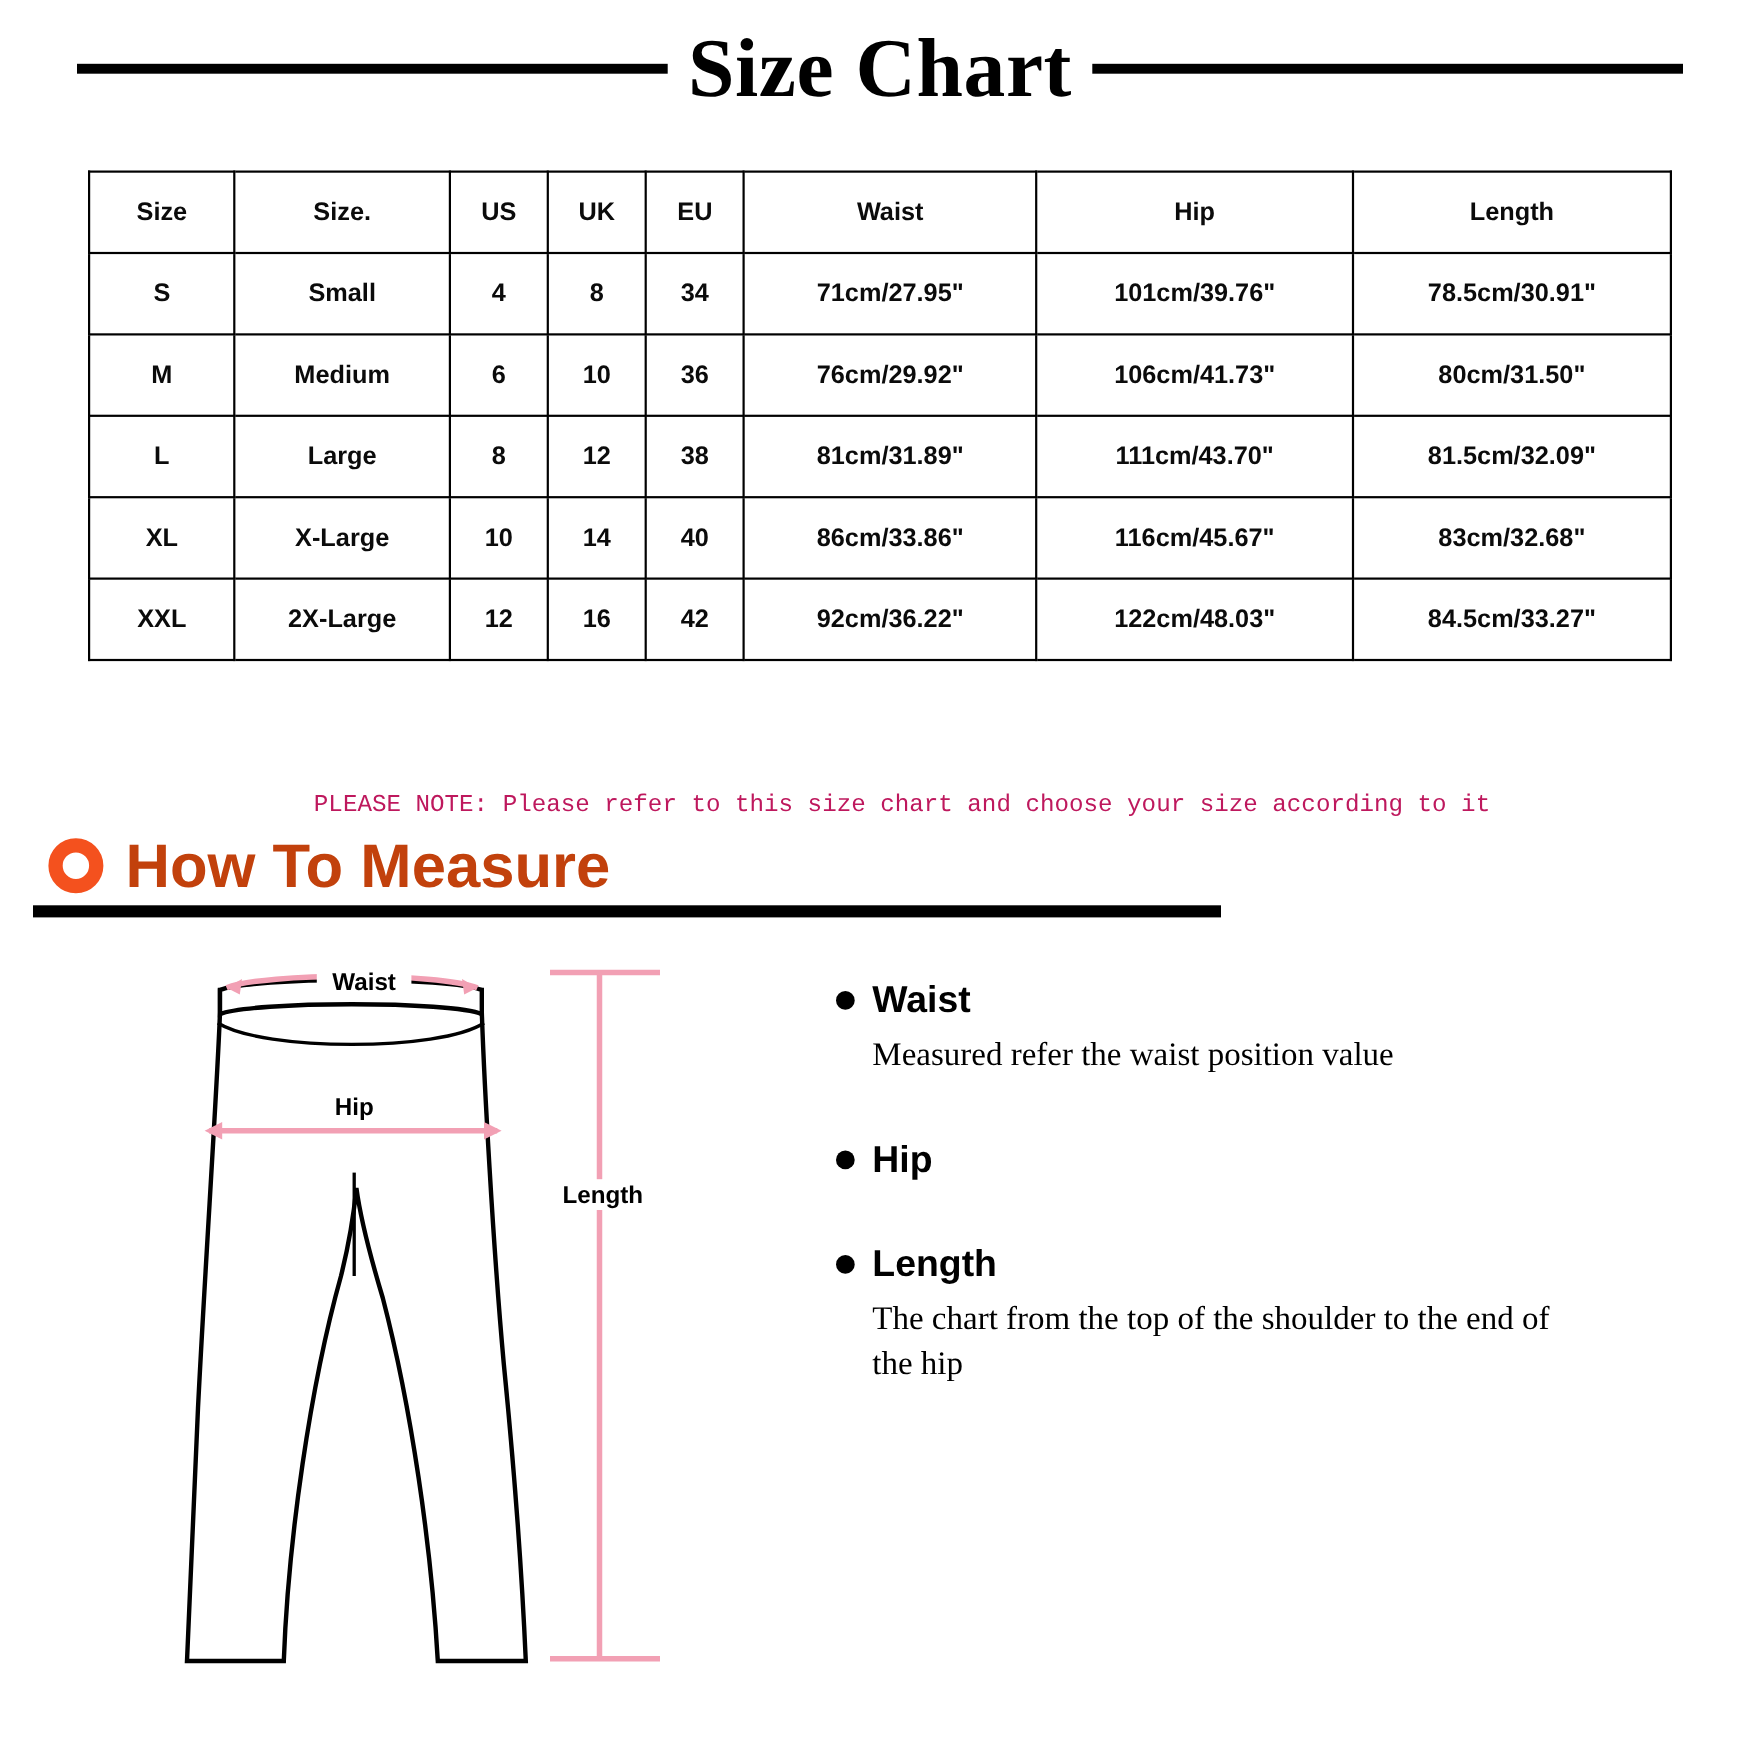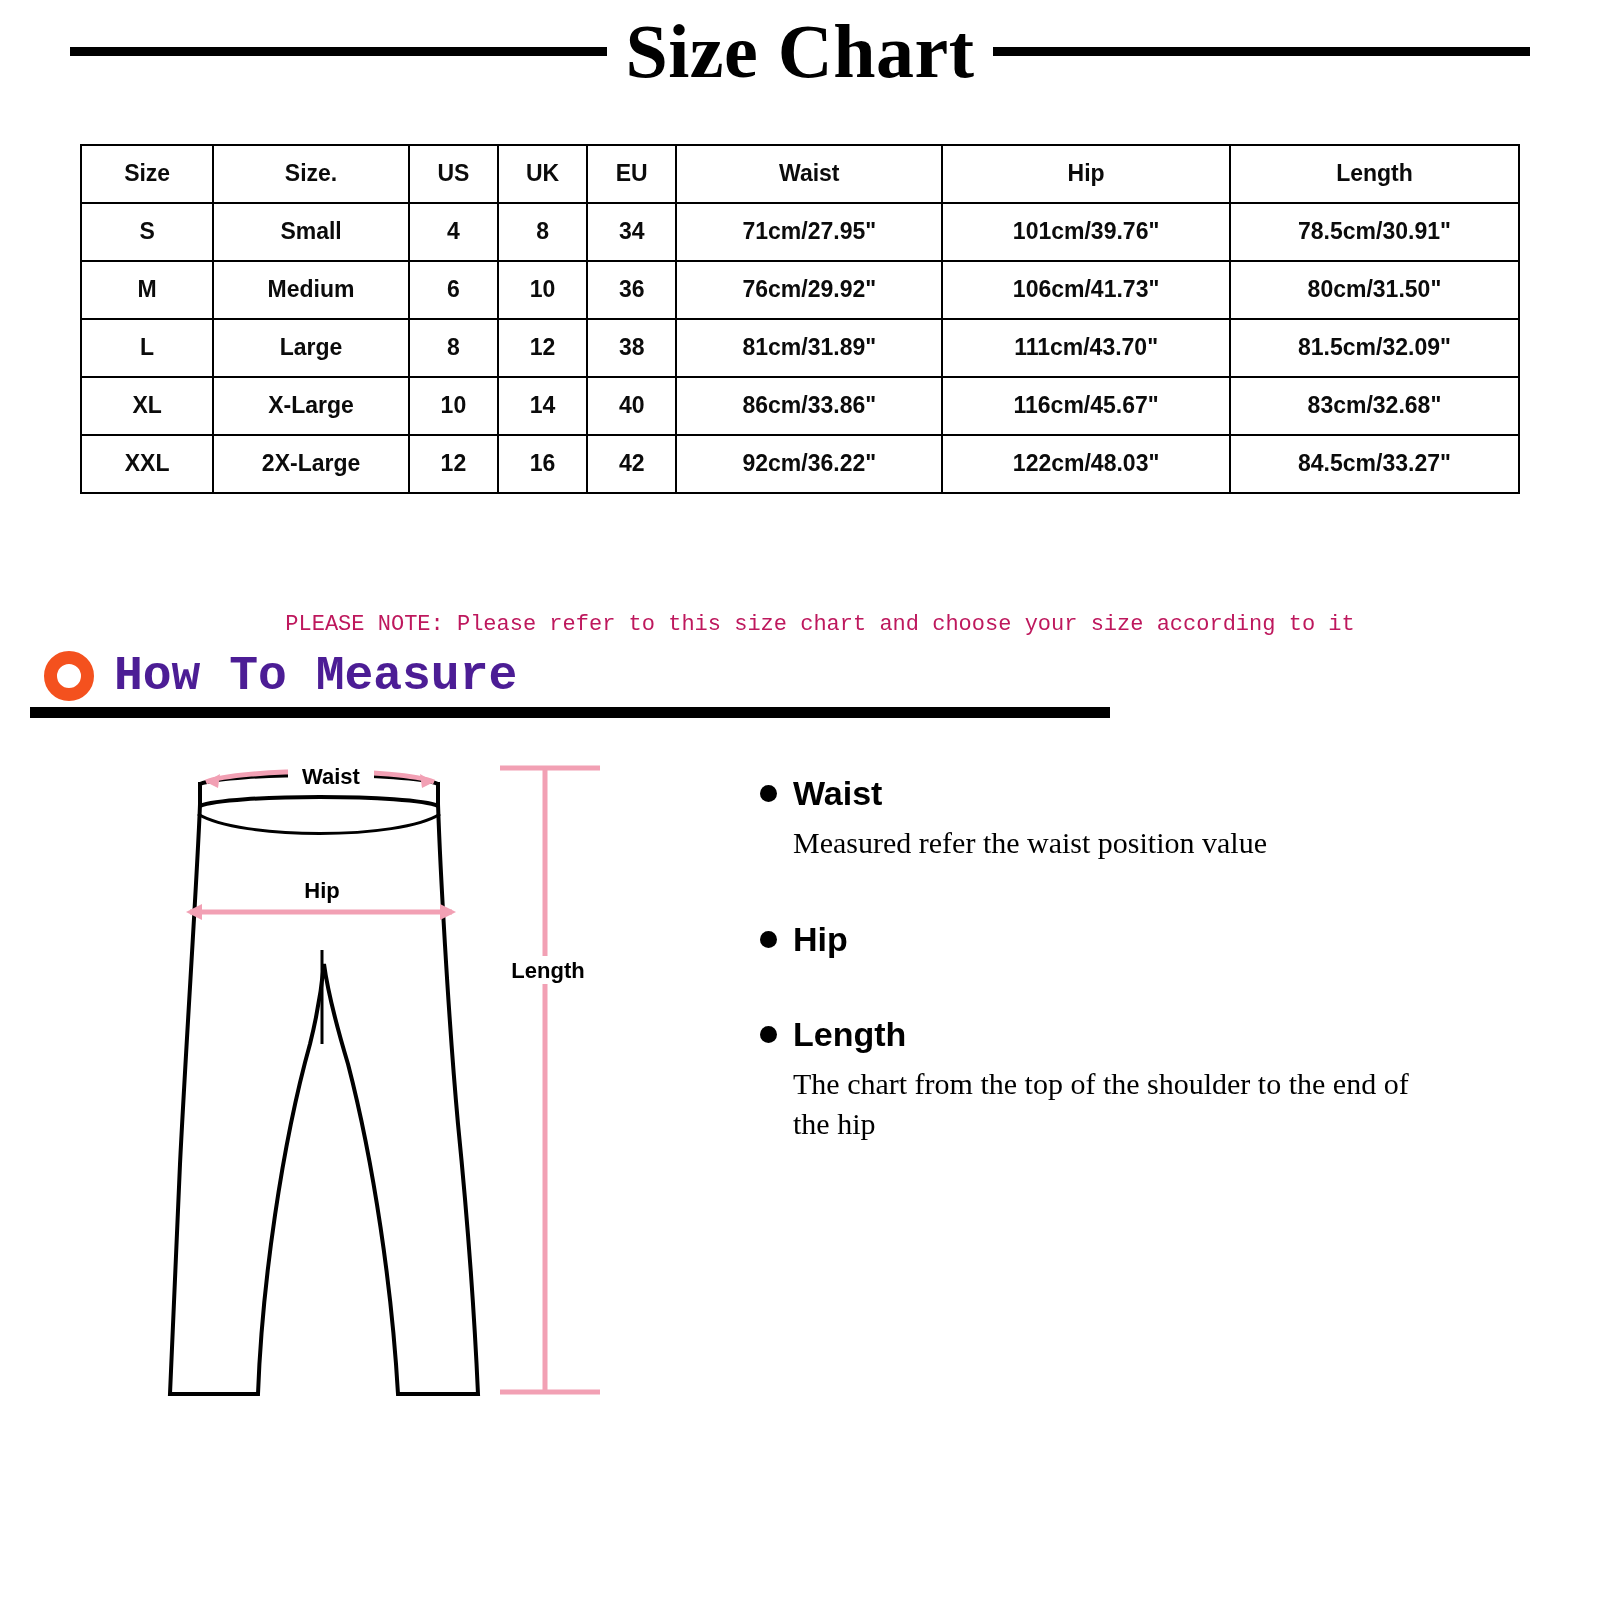--- a/index.html
+++ b/index.html
@@ -12,21 +12,21 @@
     font-family: "Liberation Sans", sans-serif;
     overflow: hidden;
   }
 
   
   .title-row {
     display: flex;
     align-items: center;
     justify-content: flex-start;
     gap: 18px;
-    margin-top: 12px;
+    margin-top: 23px;
     padding: 0 70px;
   }
   .title-rule {
     flex: 1 1 auto;
     height: 9px;
     background: #000;
   }
   .title-text {
     font-family: "Liberation Serif", serif;
     font-size: 76px;
@@ -46,21 +46,21 @@
     border-collapse: collapse;
     table-layout: fixed;
   }
   table.size-table th,
   table.size-table td {
     border: 2px solid #000;
     text-align: center;
     font-size: 23px;
     font-weight: 700;
     color: #0b0b0b;
-    height: 58px;
+    height: 74px;
     padding: 2px 4px;
     white-space: nowrap;
   }
   table.size-table th { font-weight: 700; }
   col.c-size   { width: 9.2%; }
   col.c-sizen  { width: 13.6%; }
   col.c-us     { width: 6.2%; }
   col.c-uk     { width: 6.2%; }
   col.c-eu     { width: 6.2%; }
   col.c-waist  { width: 18.5%; }
@@ -89,24 +89,24 @@
   }
   .htm-ring {
     width: 50px;
     height: 50px;
     border-radius: 50%;
     border: 13px solid #f4511e;
     flex: 0 0 auto;
     margin-left: 14px;
   }
   .htm-text {
-    font-family: Liberation Mono, monospace;
+    font-family: Liberation Sans, sans-serif;
     font-weight: 700;
-    font-size: 48px;
-    color: #4c1d95;
+    font-size: 56px;
+    color: #c2410c;
     line-height: 1.05;
   }
   .htm-rule {
     height: 11px;
     background: #000;
     width: 1080px;
     margin: 6px 0 0 30px;
   }
 
   

